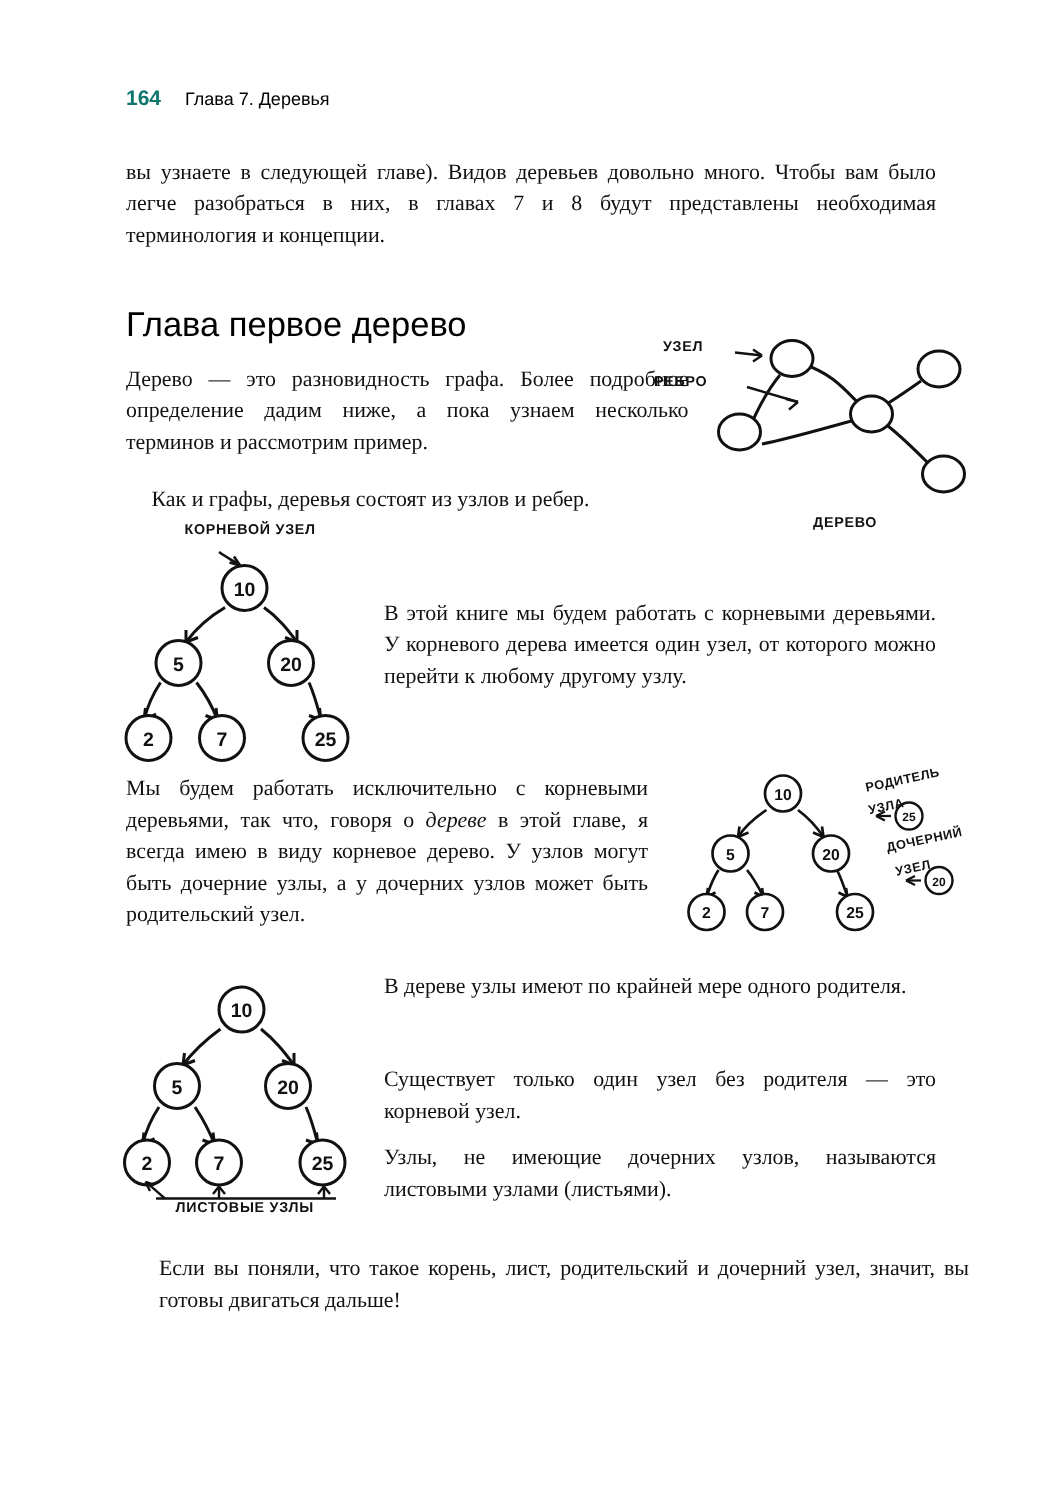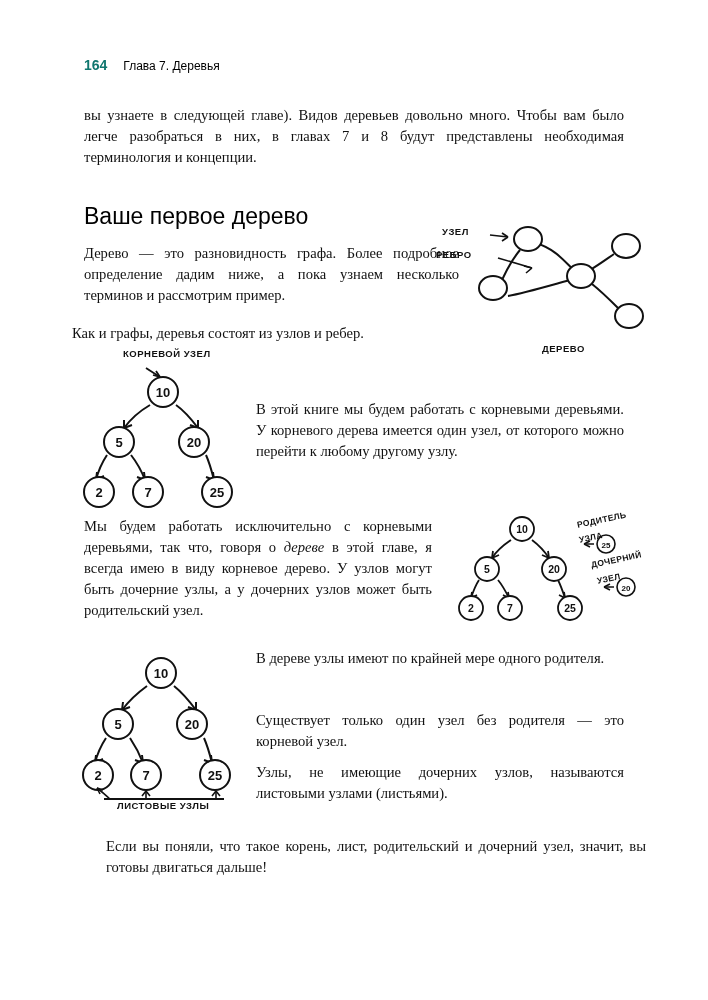--- a/index.html
+++ b/index.html
@@ -74,25 +74,25 @@
 
 <div class="page">
 
   <div class="header">
     <span class="pagenum">164</span>
     <span class="chaptitle">Глава 7. Деревья</span>
   </div>
 
   <div class="para" style="left:84px; top:105px; width:540px;">вы узнаете в следующей главе). Видов деревьев довольно много. Чтобы вам было легче разобраться в них, в главах 7 и 8 будут представлены необходимая терминология и концепции.</div>
 
-  <div class="h2" style="left:84px; top:203px;">Ваше первое дерево</div>
+  <div class="h2" style="left:84px; top:203px;">Глава первое дерево</div>
 
   <div class="para" style="left:84px; top:243px; width:375px;">Дерево — это разновидность графа. Более подробное определение дадим ниже, а пока узнаем несколько терминов и рассмотрим пример.</div>
 
-  <div class="para" style="left:72px; top:323px; width:440px;">Как и графы, деревья состоят из узлов и ребер.</div>
+  <div class="para" style="left:101px; top:323px; width:440px;">Как и графы, деревья состоят из узлов и ребер.</div>
 
   <div class="fig" style="left:466px; top:218px;">
     <svg width="180" height="140" viewBox="0 0 180 140">
 
       <path d="M 70 25 C 92 32 100 46 112 56" stroke="#111" stroke-width="2" fill="none"></path>
       <path d="M 54 32 C 44 44 40 54 36 62" stroke="#111" stroke-width="2" fill="none"></path>
       <path d="M 42 78 C 58 75 82 68 104 62" stroke="#111" stroke-width="2" fill="none"></path>
       <path d="M 124 52 C 134 46 142 40 148 36" stroke="#111" stroke-width="2" fill="none"></path>
       <path d="M 126 66 C 136 74 146 84 152 90" stroke="#111" stroke-width="2" fill="none"></path>
 

